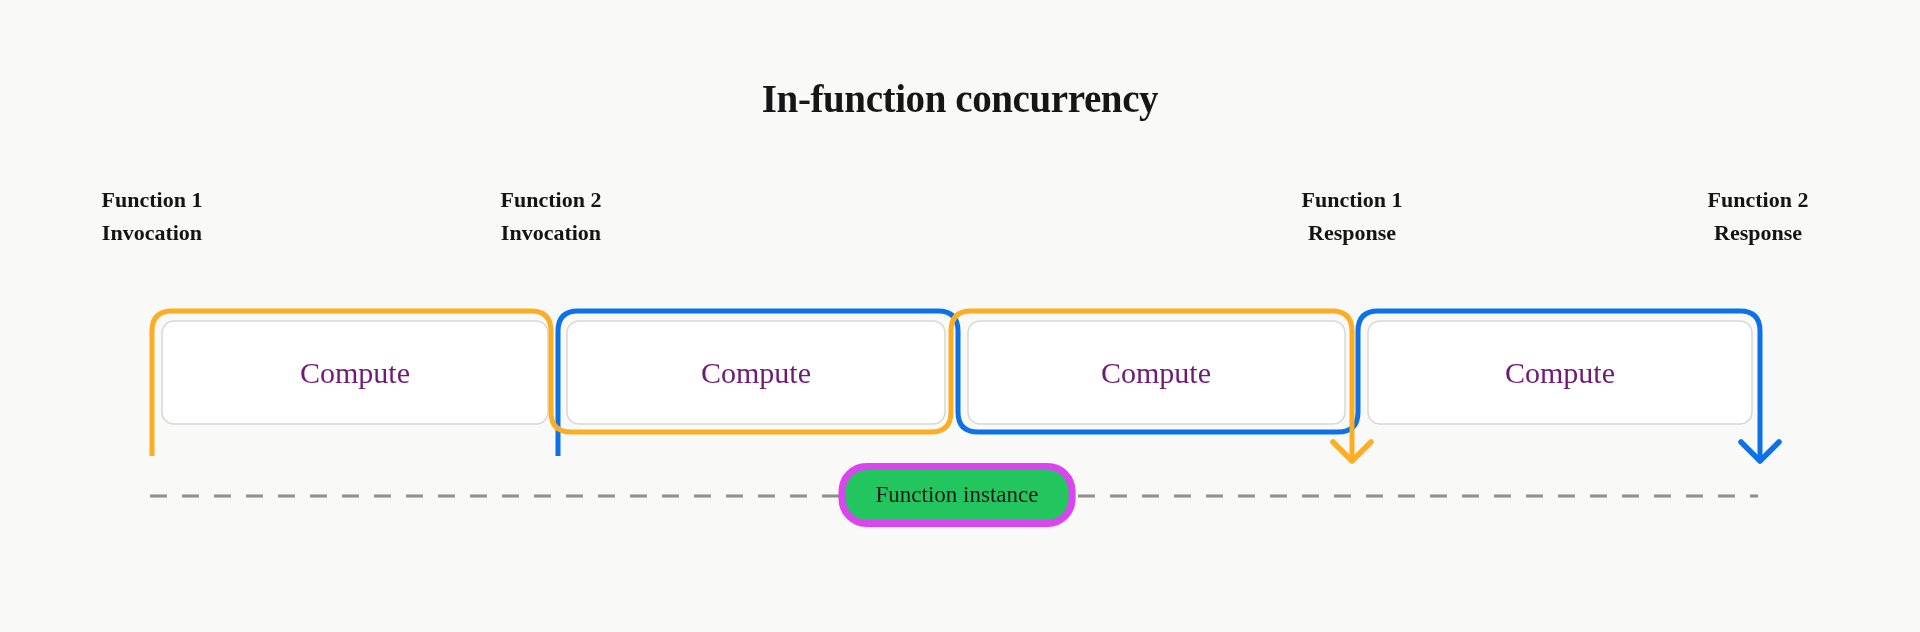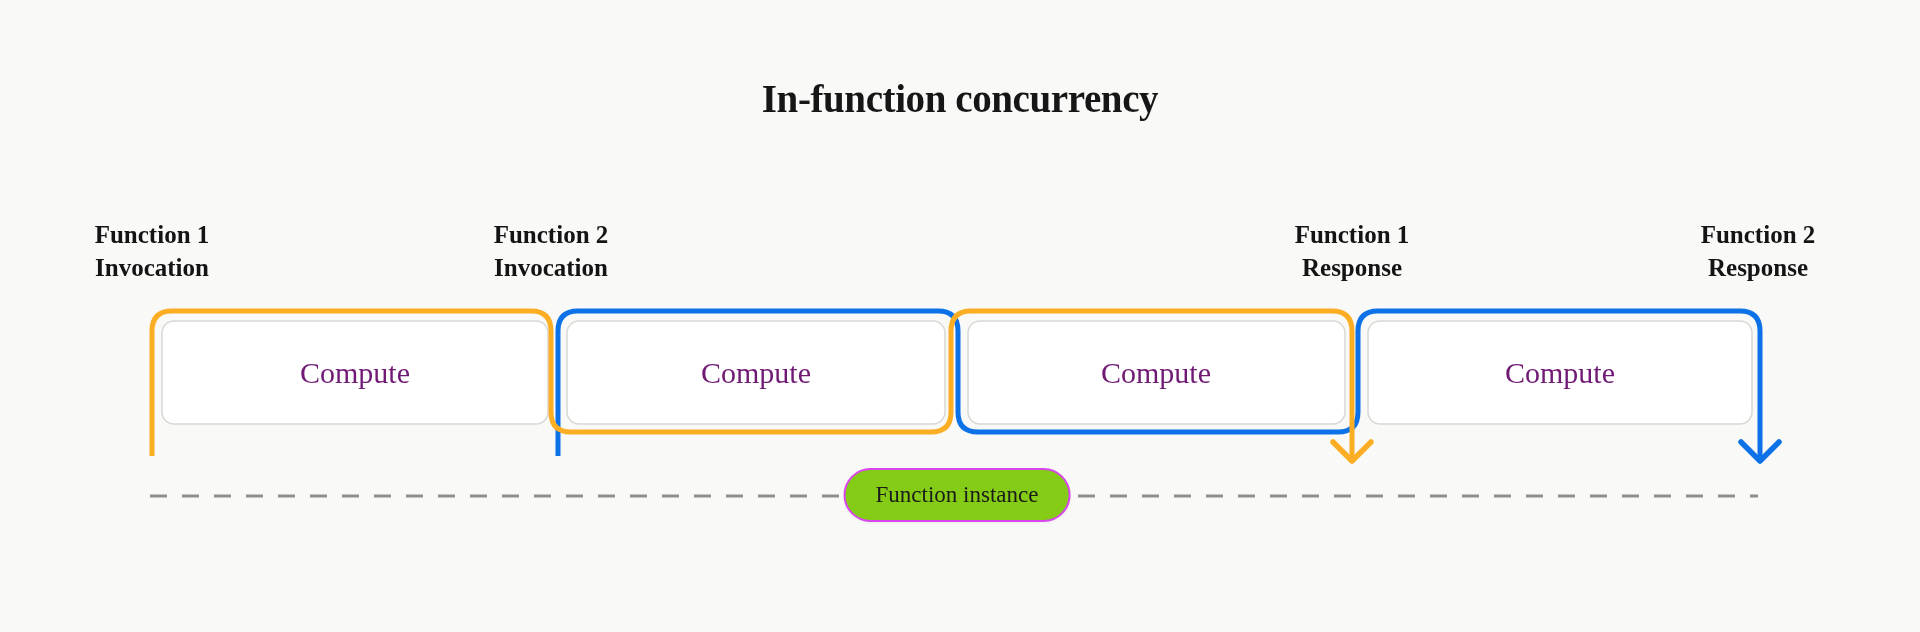--- a/index.html
+++ b/index.html
@@ -17,24 +17,24 @@
     left: 0; right: 0;
     top: 76px;
     text-align: center;
     font-size: 39px;
     font-weight: 700;
     letter-spacing: -0.4px;
     color: #161616;
   }
   .col-label {
     position: absolute;
-    top: 218px;
+    top: 183px;
     transform: translateX(-50%);
     text-align: center;
-    font-size: 25px;
+    font-size: 22px;
     font-weight: 700;
     line-height: 33px;
     white-space: nowrap;
     color: #141414;
   }
   .col-label span { display: block; }
   .diagram-svg {
     position: absolute;
     left: 0; top: 0;
     width: 1920px; height: 632px;
@@ -44,22 +44,22 @@
     transform: translate(-50%, -50%);
     font-size: 30px;
     font-weight: 400;
     color: #701a75;
     white-space: nowrap;
   }
   .instance-pill {
     position: absolute;
     left: 957px; top: 495px;
     transform: translate(-50%, -50%);
-    background: #84cc16;
-    border: 2px solid #d946ef;
+    background: #22c55e;
+    border: 7px solid #d946ef;
     border-radius: 28px;
     padding: 12px 30px;
     font-size: 23px;
     color: #1b1b1b;
     white-space: nowrap;
     box-shadow: 0 1px 3px rgba(0,0,0,0.05);
   }
 </style>
 </head>
 <body>

